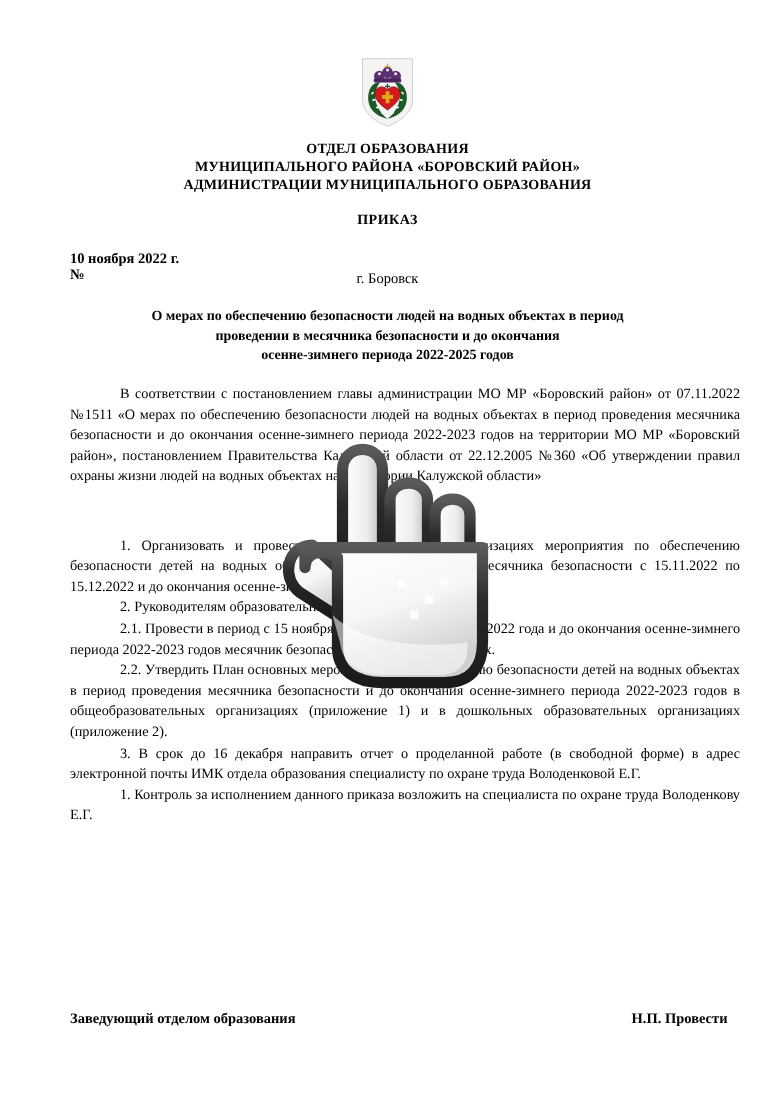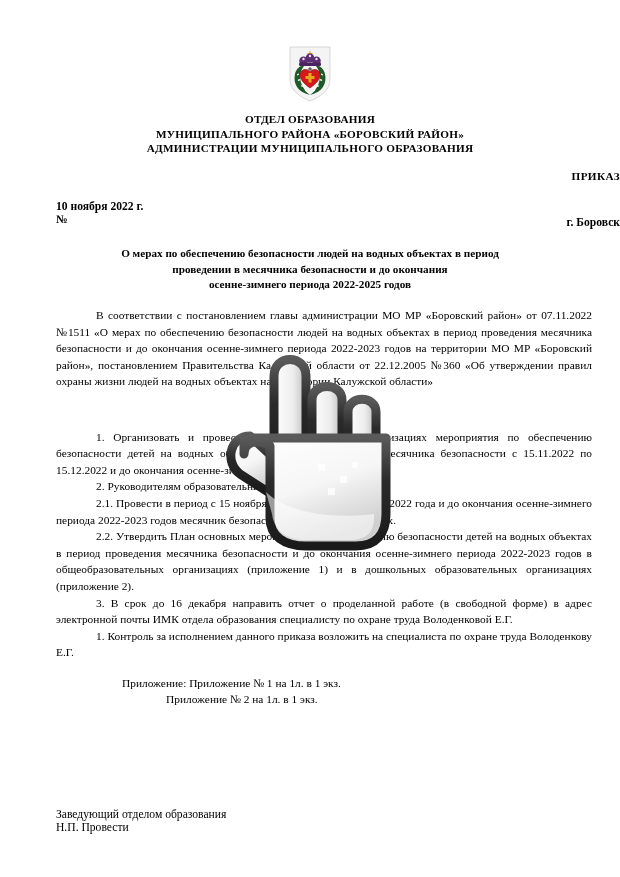--- a/index.html
+++ b/index.html
@@ -45,21 +45,21 @@
     font-weight: bold;
     font-size: 11.2px;
     letter-spacing: 0.25px;
     line-height: 14.5px;
     white-space: nowrap;
   }
   .doctype {
     position: absolute;
     left: 0; right: 0;
     top: 170px;
-    text-align: right;
+    text-align: center;
     font-weight: bold;
     font-size: 11.2px;
     letter-spacing: 0.4px;
   }
 
   
   .daterow {
     position: absolute;
     left: 56px;
     right: 56px;
@@ -70,22 +70,22 @@
     font-weight: bold;
     font-size: 11.6px;
     flex-direction: column;
   }
   .daterow .numsign { margin-right: 38px; }
 
   .city {
     position: absolute;
     left: 0; right: 0;
     top: 216px;
-    text-align: right;
-    font-weight: bold;
+    text-align: center;
+    font-weight: normal;
     font-size: 11.6px;
   }
 
   
   .subject {
     position: absolute;
     left: 78px;
     right: 78px;
     top: 246px;
     text-align: center;
@@ -125,23 +125,22 @@
   }
   .appendix .ln2 { display: block; padding-left: 44px; }
 
   .signrow {
     position: absolute;
     left: 56px;
     right: 38px;
     top: 808px;
     display: flex;
     justify-content: space-between;
-    font-weight: normal;
+    font-weight: bold;
     font-size: 11.6px;
-    flex-direction: column;
   }
 
   
   .cursor {
     position: absolute;
     left: 214px;
     top: 342px;
     width: 204px;
     height: 212px;
     pointer-events: none;
@@ -223,24 +222,20 @@
 
     <p class="p">1. Организовать и провести в образовательных организациях мероприятия по обеспечению безопасности детей на водных объектах в период проведения месячника безопасности с 15.11.2022 по 15.12.2022 и до окончания осенне-зимнего периода 2022-2023 годов.</p>
     <p class="p">2. Руководителям образовательных организаций:</p>
     <p class="p">2.1. Провести в период с 15 ноября 2022 года по 15 декабря 2022 года и до окончания осенне-зимнего периода 2022-2023 годов месячник безопасности на водных объектах.</p>
     <p class="p">2.2. Утвердить План основных мероприятий по обеспечению безопасности детей на водных объектах в период проведения месячника безопасности и до окончания осенне-зимнего периода 2022-2023 годов в общеобразовательных организациях (приложение 1) и в дошкольных образовательных организациях (приложение 2).</p>
     <p class="p">3.  В срок до 16 декабря направить отчет о проделанной работе (в свободной форме) в адрес электронной почты ИМК отдела образования специалисту по охране труда Володенковой Е.Г.</p>
     <p class="p">1.  Контроль за исполнением данного приказа возложить на специалиста по охране труда Володенкову Е.Г.</p>
 
     <div class="spacer-md"></div>
 
-    <p class="appendix">
-      <span>Приложение: Приложение № 1 на 1л. в 1 экз.</span>
-      <span class="ln2">Приложение № 2 на 1л. в 1 экз.</span>
-    </p>
   </div>
 
   <div class="signrow">
     <span>Заведующий отделом образования</span>
     <span>Н.П. Провести</span>
   </div>
 
   <div class="cursor">
     <svg viewBox="0 0 204 212" width="204" height="212" aria-hidden="true">
       <defs>

